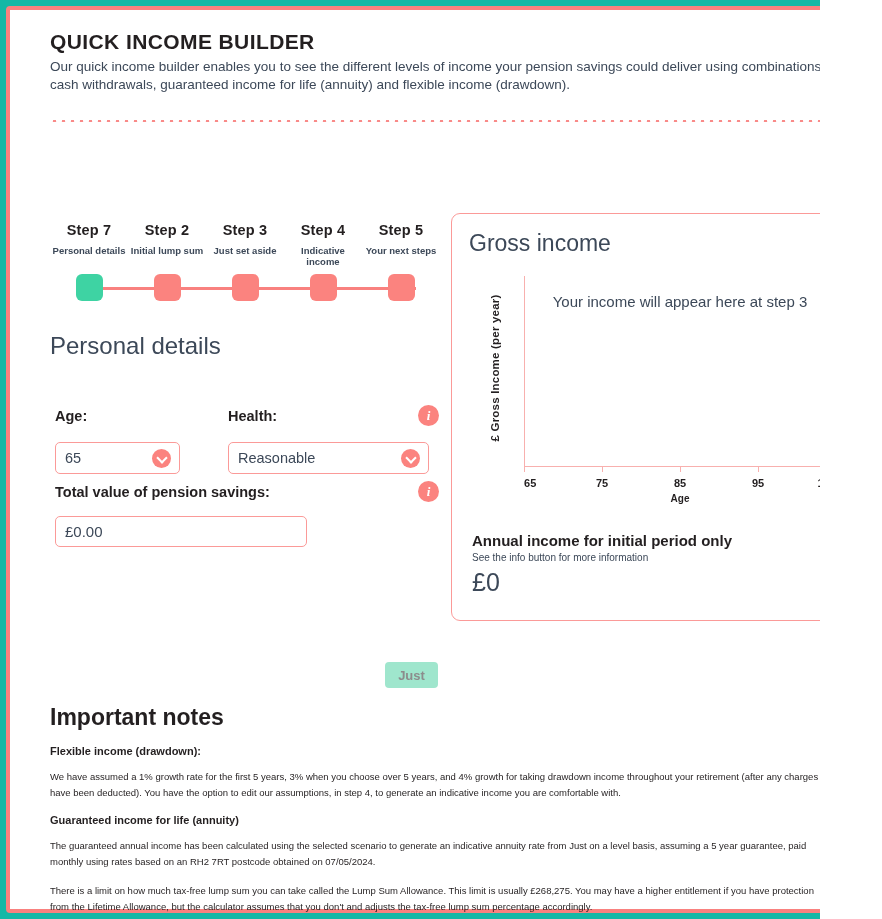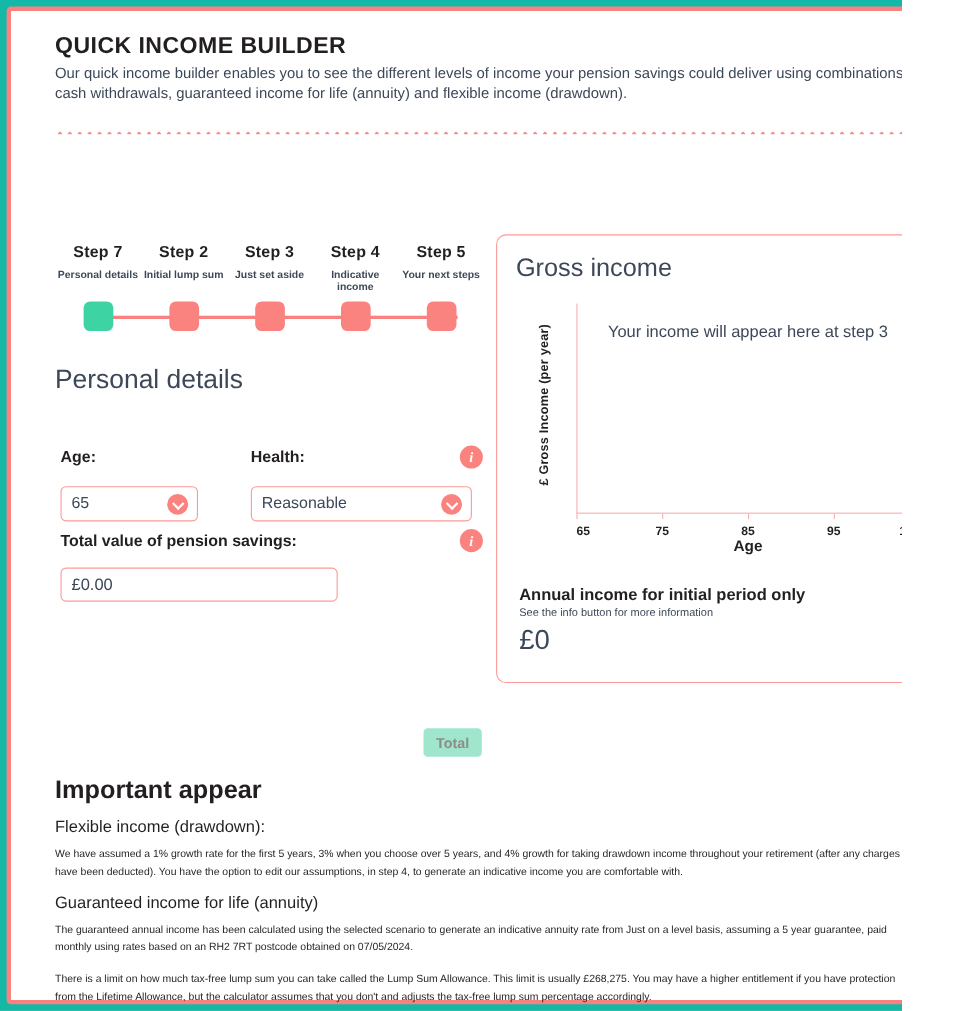--- a/index.html
+++ b/index.html
@@ -292,21 +292,21 @@
     font-weight: bold;
     color: #231f20;
     transform: translateX(-50%);
     white-space: nowrap;
   }
   .x-axis-label {
     position: absolute;
     left: 0; right: 0;
     bottom: -37px;
     text-align: center;
-    font-size: 14px;
+    font-size: 10px;
     font-weight: bold;
     color: #231f20;
   }
   .plot-placeholder {
     position: absolute;
     left: 52px;
     right: 8px;
     top: 16px;
     text-align: center;
     font-size: 15px;
@@ -351,24 +351,25 @@
 
   
   .notes { position: absolute; left: 40px; top: 694px; width: 795px; }
   .notes-h {
     font-size: 23px;
     font-weight: bold;
     color: #231f20;
     margin: 0 0 14px 0;
   }
   .note-sub {
-    font-size: 15px;
+    font-size: 11px;
     color: #231f20;
     margin: 0 0 11px 0;
     line-height: 13px;
+    font-weight: bold;
   }
   .note-p {
     font-size: 9.5px;
     color: #231f20;
     margin: 0 16px 13px 0;
     line-height: 16px;
   }
 </style>
 </head>
 <body>
@@ -472,24 +473,24 @@
       </div>
 
       <div class="annual-block">
         <div class="annual-title">Annual income for initial period only</div>
         <div class="annual-sub">See the info button for more information</div>
         <div class="annual-value">£0</div>
       </div>
       <div class="info-icon annual-info">i</div>
     </div>
 
-    <button class="next-btn">Total</button>
+    <button class="next-btn">Just</button>
 
     <div class="notes">
-      <h2 class="notes-h">Important appear</h2>
+      <h2 class="notes-h">Important notes</h2>
       <p class="note-sub">Flexible income (drawdown):</p>
       <p class="note-p">We have assumed a 1% growth rate for the first 5 years, 3% when you choose over 5 years, and 4% growth for taking drawdown income throughout your retirement (after any charges have been deducted). You have the option to edit our assumptions, in step 4, to generate an indicative income you are comfortable with.</p>
       <p class="note-sub">Guaranteed income for life (annuity)</p>
       <p class="note-p">The guaranteed annual income has been calculated using the selected scenario to generate an indicative annuity rate from Just on a level basis, assuming a 5 year guarantee, paid monthly using rates based on an RH2 7RT postcode obtained on 07/05/2024.</p>
       <p class="note-p">There is a limit on how much tax-free lump sum you can take called the Lump Sum Allowance. This limit is usually £268,275. You may have a higher entitlement if you have protection from the Lifetime Allowance, but the calculator assumes that you don't and adjusts the tax-free lump sum percentage accordingly.</p>
     </div>
 
   </div>
 </div>
 

